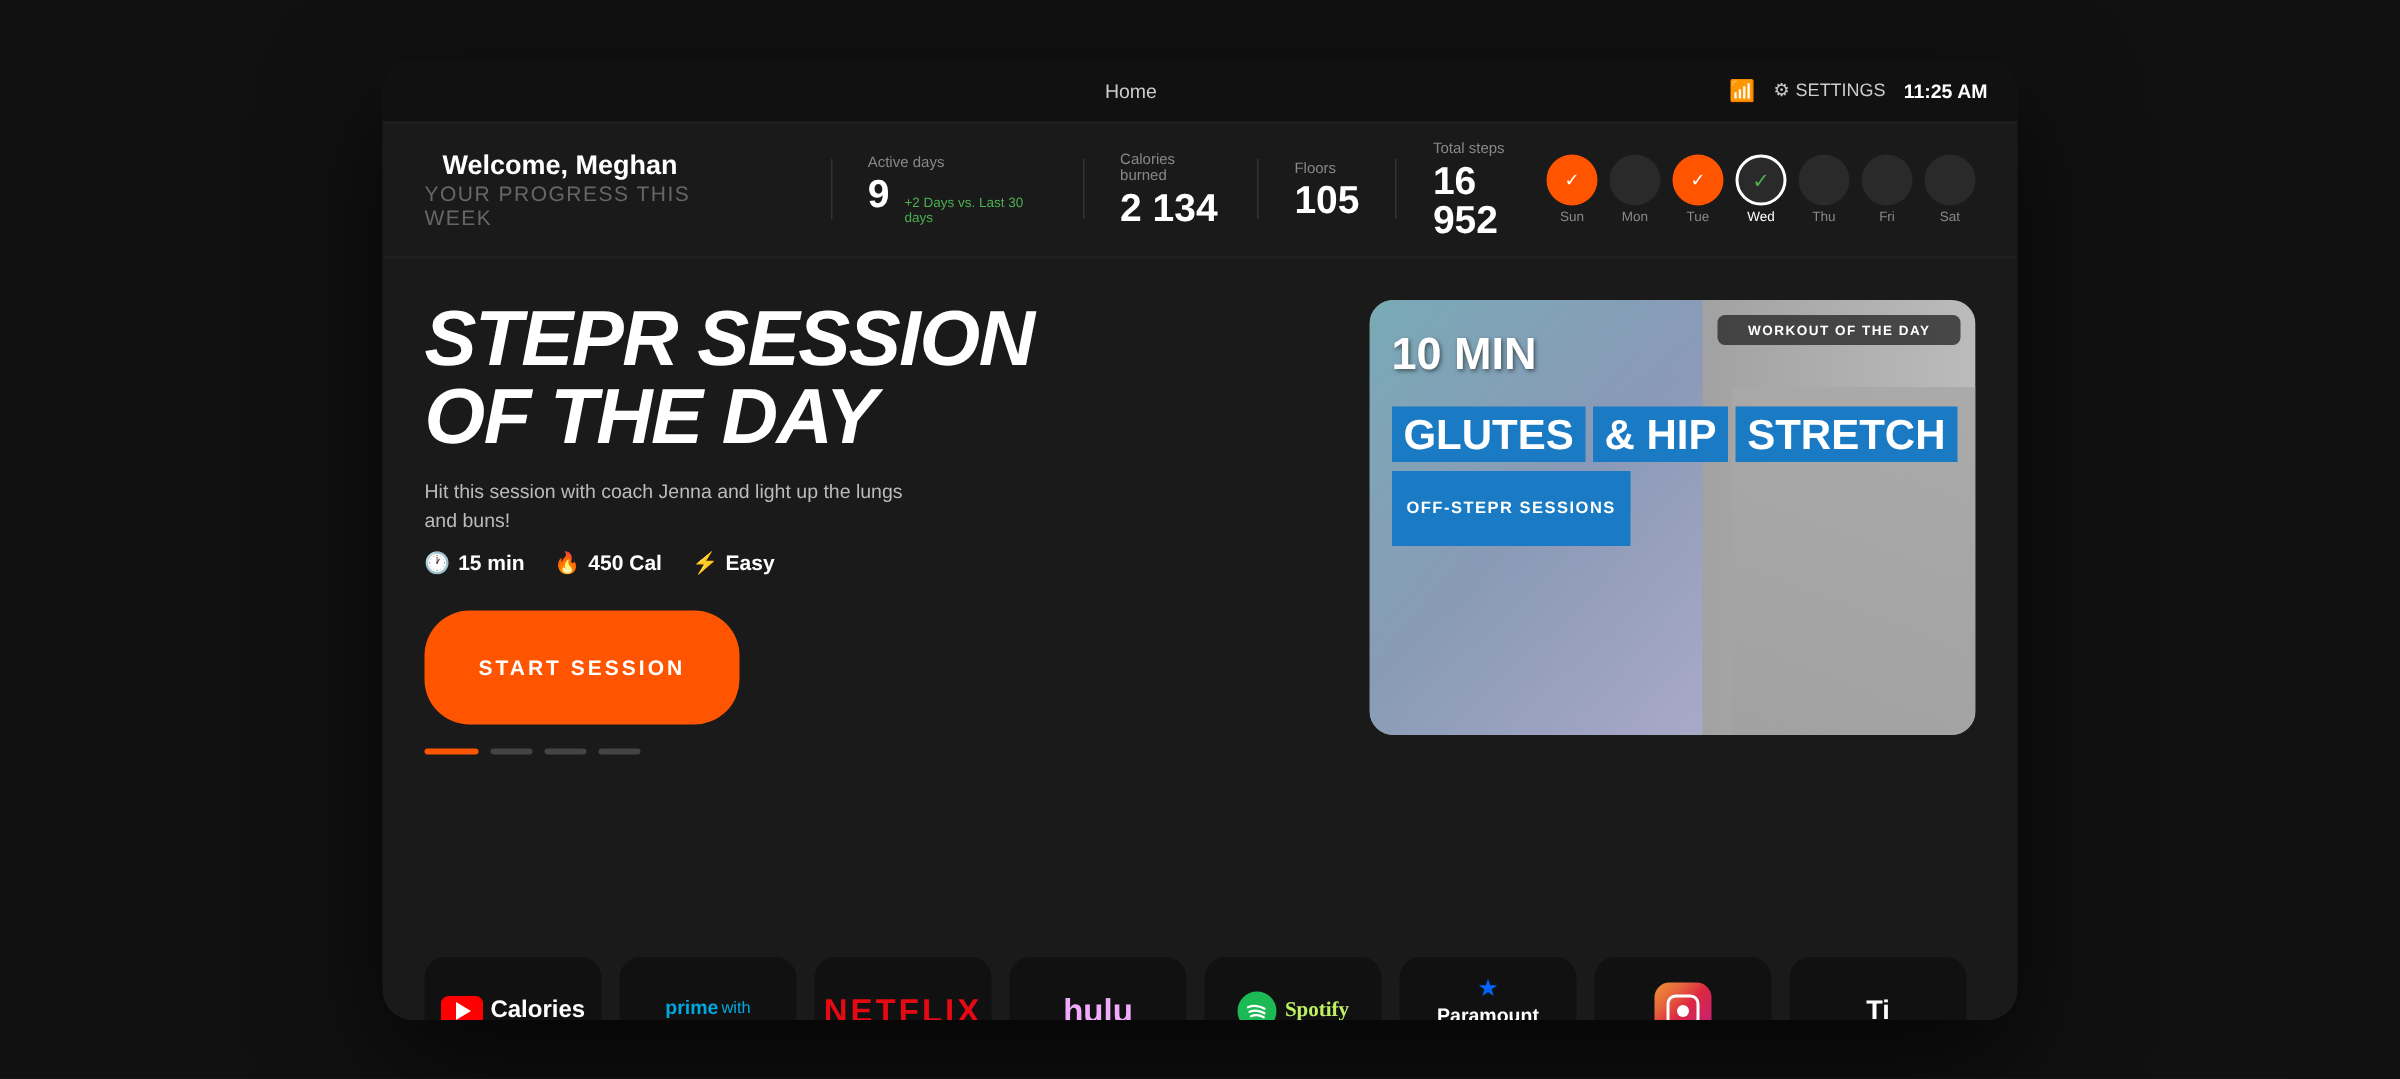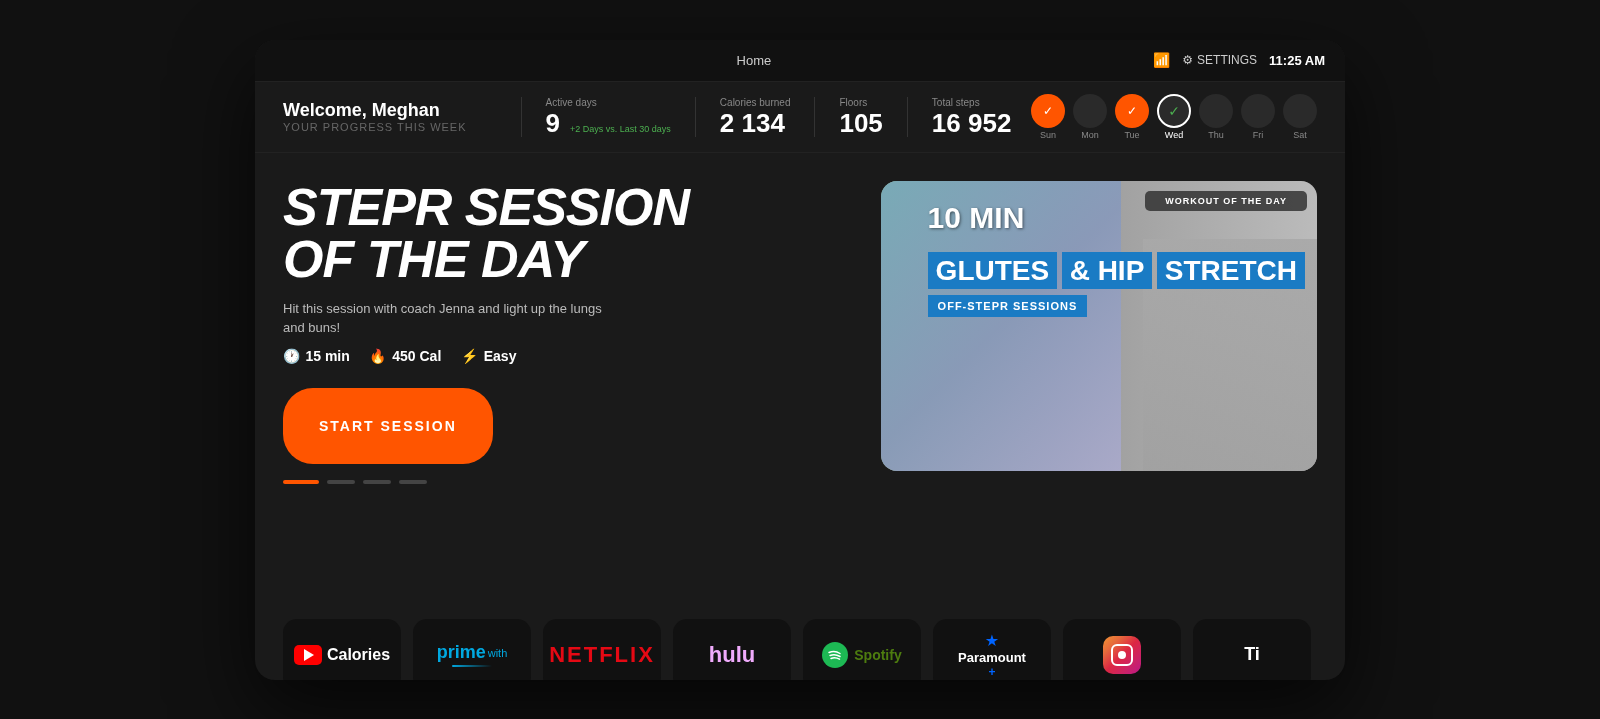--- a/index.html
+++ b/index.html
@@ -58,27 +58,27 @@
       display: flex;
       align-items: center;
       gap: 0;
       border-bottom: 1px solid #222;
     }
     .welcome-block { min-width: 180px; margin-right: 30px; }
     .welcome-name {
       font-size: 18px;
       font-weight: 700;
       color: #fff;
+      margin-left: 12px;
     }
     .welcome-sub {
-      font-size: 11px;
+      font-size: 14px;
       color: #666;
       letter-spacing: 1px;
       text-transform: uppercase;
-      text-align: center;
     }
     .stat-divider {
       width: 1px;
       height: 40px;
       background: #333;
       margin: 0 24px;
     }
     .stat-block { display: flex; flex-direction: column; }
     .stat-label {
       font-size: 10px;
@@ -179,21 +179,21 @@
       display: flex;
       align-items: center;
       gap: 8px;
       margin-top: 16px;
     }
     .dot { width: 28px; height: 4px; border-radius: 2px; background: #444; }
     .dot.active { background: #FF5500; width: 36px; }
 
     
     .right-panel {
-      width: 436px;
+      width: 404px;
       position: relative;
     }
     .workout-card {
       width: 100%;
       height: 290px;
       border-radius: 16px;
       overflow: hidden;
       position: relative;
       background: #333;
     }
@@ -226,21 +226,21 @@
       align-items: center;
       justify-content: center;
     }
     .yt-play { width: 0; height: 0; border-top: 6px solid transparent; border-bottom: 6px solid transparent; border-left: 10px solid white; margin-left: 2px; }
     .yt-text { color: #fff; font-size: 16px; font-weight: 700; }
     .prime-logo { display: flex; flex-direction: column; align-items: center; }
     .netflix-text { color: #E50914; font-size: 22px; font-weight: 900; letter-spacing: 2px; }
     .hulu-text { color: #f0abfc; font-size: 22px; font-weight: 700; }
     .spotify-logo { display: flex; align-items: center; gap: 6px; }
     .spotify-circle { width: 26px; height: 26px; background: #1DB954; border-radius: 50%; display: flex; align-items: center; justify-content: center; }
-    .spotify-text { color: #4d7c0f; font-size: 14px; font-weight: 700; }
+    .spotify-text { color: #bef264; font-size: 14px; font-weight: 700; font-family: Liberation Serif, serif; }
     .paramount-logo { display: flex; flex-direction: column; align-items: center; }
     .instagram-logo {
       width: 38px; height: 38px;
       background: linear-gradient(135deg, #f09433 0%, #e6683c 25%, #dc2743 50%, #cc2366 75%, #bc1888 100%);
       border-radius: 10px;
       display: flex; align-items: center; justify-content: center;
     }
     .ig-inner { width: 22px; height: 22px; border: 2px solid white; border-radius: 6px; display: flex; align-items: center; justify-content: center; }
     .ig-dot { width: 8px; height: 8px; background: white; border-radius: 50%; }
     .tiktok-logo { display: flex; align-items: center; gap: 4px; }
@@ -387,21 +387,21 @@
           <div style="position:absolute;left:0;bottom:0;width:55%;height:100%;background:linear-gradient(135deg,#7ab 0%,#89b 50%,#aac 100%);opacity:0.9;"></div>
 
           <div style="position:absolute;right:0;bottom:0;width:40%;height:80%;background:linear-gradient(135deg,#aaa 0%,#999 100%);opacity:0.7;"></div>
 
           <div style="position:absolute;right:12px;top:20px;text-align:left;">
             <div style="font-size:30px;font-weight:900;color:#fff;text-shadow:1px 1px 3px rgba(0,0,0,0.5);line-height:1.1;">10 MIN</div>
             <div style="background:#1a7bc4;color:#fff;font-size:28px;font-weight:900;padding:2px 8px;display:inline-block;line-height:1.2;">GLUTES</div>
             <div style="background:#1a7bc4;color:#fff;font-size:28px;font-weight:700;padding:2px 8px;display:inline-block;line-height:1.2;margin-top:18px;">&amp; HIP</div>
             <div style="background:#1a7bc4;color:#fff;font-size:28px;font-weight:900;padding:2px 8px;display:inline-block;line-height:1.2;margin-top:2px;">STRETCH</div>
             <div style="margin-top:6px;">
-              <div style="background:#1a7bc4;color:#fff;font-size:11px;font-weight:700;padding:5px 10px;letter-spacing:1px;display:inline-block;">OFF-STEPR SESSIONS</div>
+              <div style="background:#1a7bc4;color:#fff;font-size:11px;font-weight:700;padding:19px 10px;letter-spacing:1px;display:inline-block;">OFF-STEPR SESSIONS</div>
             </div>
           </div>
 
           <div style="position:absolute;top:10px;right:10px;background:rgba(50,50,50,0.85);color:#fff;font-size:9px;font-weight:700;padding:5px 20px;border-radius:5px;letter-spacing:1px;">WORKOUT OF THE DAY</div>
         </div>
       </div>
     </div>
   </div>
 
   <div class="streaming-bar">
@@ -411,21 +411,21 @@
         <div class="yt-icon">
             <div class="yt-play"></div>
           </div>
         <span class="yt-text">Calories</span>
       </div>
     </div>
 
     <div class="app-tile">
       <div class="prime-logo">
         <div style="display:flex;align-items:center;gap:2px;">
-          <span style="color:#00A8E0;font-size:18px;font-weight:700;">prime</span>
+          <span style="color:#00A8E0;font-size:13px;font-weight:700;">prime</span>
           <span style="font-size:11px;color:#00A8E0;font-weight:400;margin-top:1px;">with</span>
         </div>
         <div style="width:40px;height:2px;background:linear-gradient(to right,#00A8E0,transparent);margin-top:2px;border-radius:1px;"></div>
       </div>
     </div>
 
     <div class="app-tile">
       <span class="netflix-text">NETFLIX</span>
     </div>
 

